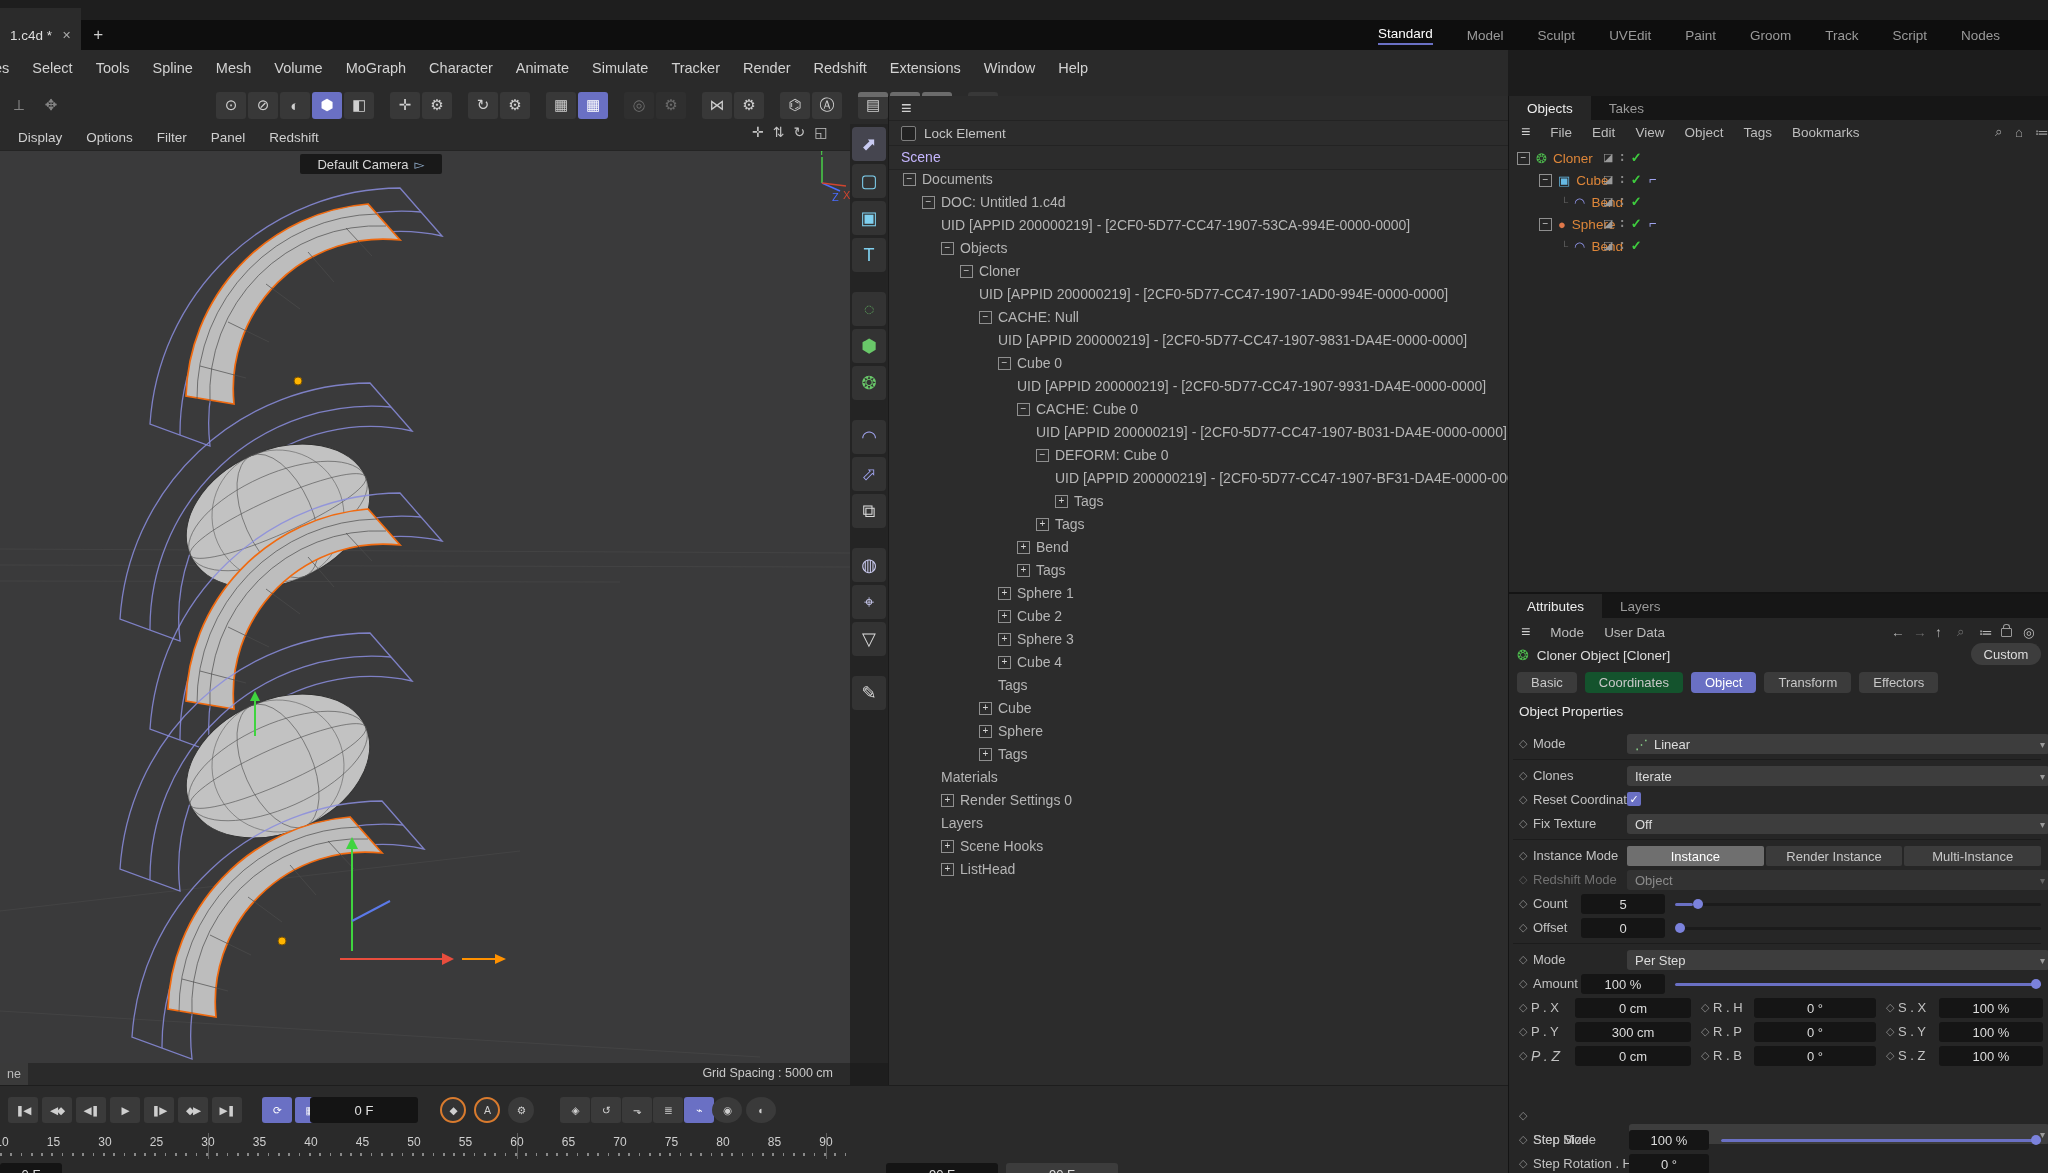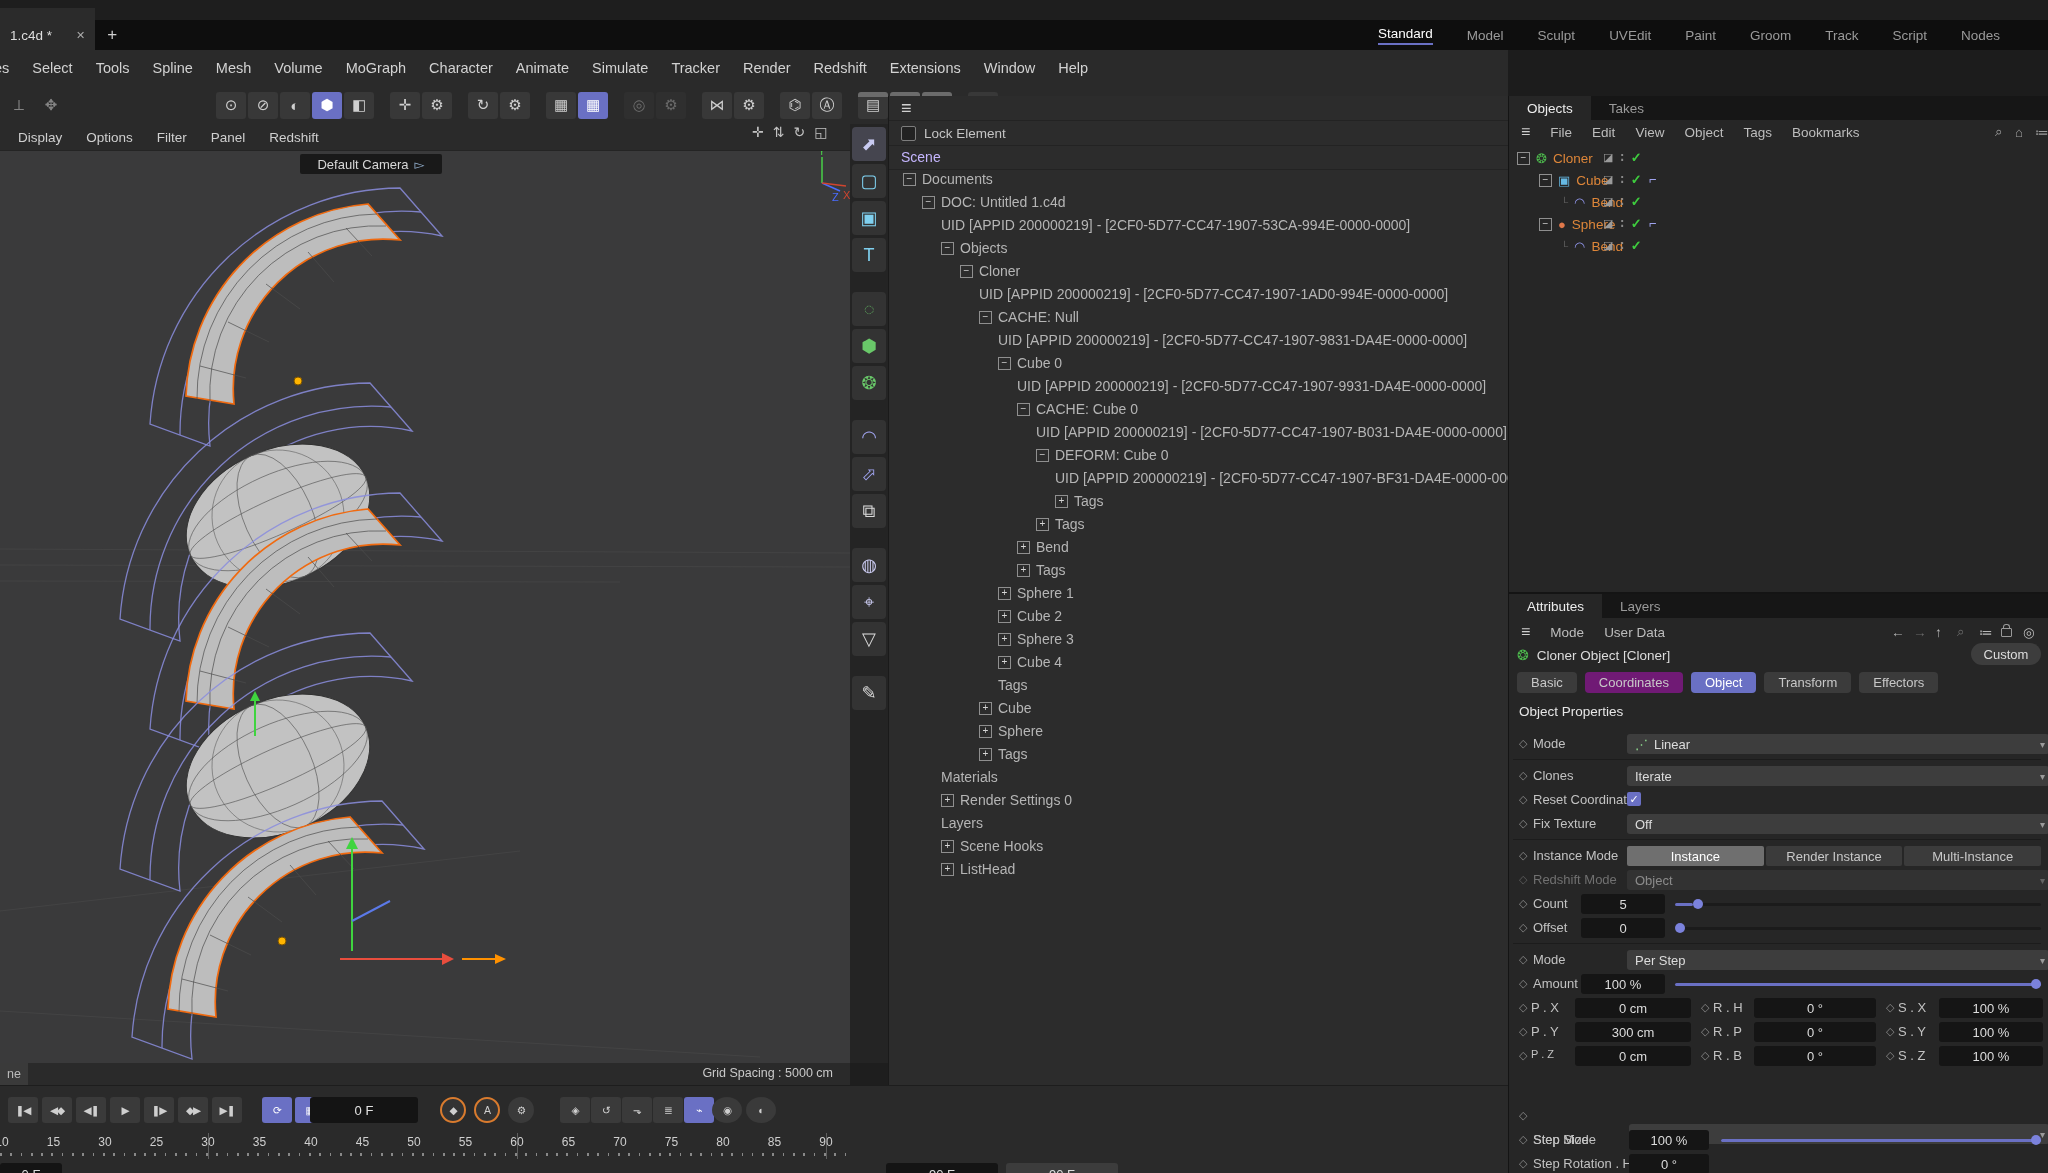--- a/index.html
+++ b/index.html
@@ -4,21 +4,21 @@
 <style>
   html,body{margin:0;padding:0;background:#111;}
   #app{position:relative;width:2048px;height:1173px;overflow:hidden;background:#1e1e1e;
        font-family:"Liberation Sans",sans-serif;color:#c8c8c8;-webkit-font-smoothing:antialiased;}
   .abs{position:absolute;}
   .row{display:flex;align-items:center;}
   
   #titlebar{left:0;top:0;width:2048px;height:20px;background:#161616;font-size:13px;color:#cfcfcf;}
   #winctl span{margin-left:26px;color:#bfbfbf;font-size:12px;}
   #doctabs{left:0;top:20px;width:2048px;height:30px;background:#0e0e0e;}
-  .doctab{height:30px;padding:12px 10px;display:flex;align-items:center;gap:24px;background:#2b2b2b;color:#dedede;font-size:13.5px;}
+  .doctab{height:30px;padding:12px 10px;display:flex;align-items:center;gap:10px;background:#2b2b2b;color:#dedede;font-size:13.5px;}
   .plus{color:#cfcfcf;font-size:17px;margin-left:12px;}
   #wstabs{right:48px;top:20px;height:30px;display:flex;gap:34px;align-items:center;font-size:13.5px;color:#9a9a9a;}
   .wstab.active{color:#fff;border-bottom:2px solid var(--accent);padding-bottom:2px;}
   
   #menubar{left:0;top:50px;width:1508px;height:36px;background:#2a2a2a;}
   #menubar .row{gap:23px;margin-left:-6px;font-size:14.5px;color:#d2d2d2;height:36px;padding-left:0;}
   #toolbar{left:0;top:86px;width:1508px;height:38px;background:#2a2a2a;}
   .tgroup{display:flex;gap:2px;margin-right:16px;}
   .tbtn{width:30px;height:27px;background:#383838;border-radius:3px;display:flex;align-items:center;justify-content:center;
         color:#cfcfcf;font-size:15px;}
@@ -525,21 +525,21 @@
       </div>
     <div class="orow" style="left:8px;top:548px;gap:8px">
       <span style="color:#4dbb4d;font-size:14px">❂</span>
       <span style="color:#dcdcdc;font-size:13.5px">Cloner Object [Cloner]</span>
     </div>
     <div class="abs" style="left:462px;top:547px;width:70px;height:22px;background:#3d3d3d;border-radius:11px;display:flex;align-items:center;justify-content:center;font-size:13px;color:#ddd">
         <span>Custom</span>
       </div>
     <div id="at-sectiontabs" style="position:absolute;left:8px;top:576px;display:flex;gap:8px">
         <div style="padding: 3px 14px; border-radius: 4px; font-size: 13px; background: rgb(59, 59, 59); color: rgb(200, 200, 200);">Basic</div>
-        <div style="padding: 3px 14px; border-radius: 4px; font-size: 13px; background: #701a75; color: rgb(200, 200, 200);">Coordinates</div>
+        <div style="padding: 3px 14px; border-radius: 4px; font-size: 13px; background: #14532d; color: rgb(200, 200, 200);">Coordinates</div>
         <div style="padding: 3px 14px; border-radius: 4px; font-size: 13px; background: rgb(106, 112, 196); color: rgb(255, 255, 255);">Object</div>
         <div style="padding: 3px 14px; border-radius: 4px; font-size: 13px; background: rgb(59, 59, 59); color: rgb(200, 200, 200);">Transform</div>
         <div style="padding: 3px 14px; border-radius: 4px; font-size: 13px; background: rgb(59, 59, 59); color: rgb(200, 200, 200);">Effectors</div>
       </div>
     <div style="position:absolute;left:10px;top:608px;font-size:13.5px;font-weight:normal;color:#e6e6e6">Object Properties</div>
     <div id="at-rows">
         <div style="position: absolute; left: 0px; top: 636px; width: 540px; height: 24px;">
           <span style="position: absolute; left: 10px; top: 5px; color: rgb(138, 138, 138); font-size: 11px;">◇</span>
           <span style="position: absolute; left: 24px; top: 4px; font-size: 13px; color: rgb(194, 194, 194);">Mode</span>
           <div class="drop" style="left: 118px; top: 2px; width: 414px; opacity: 1;">
@@ -644,21 +644,21 @@
           <div class="nfield" style="left: 66px; top: 2px; width: 116px;">300 cm</div>
           <span style="position: absolute; left: 192px; top: 5px; color: rgb(138, 138, 138); font-size: 11px;">◇</span>
           <span style="position: absolute; left: 204px; top: 4px; font-size: 13px; color: rgb(194, 194, 194);">R . P</span>
           <div class="nfield" style="left: 245px; top: 2px; width: 122px;">0 °</div>
           <span style="position: absolute; left: 377px; top: 5px; color: rgb(138, 138, 138); font-size: 11px;">◇</span>
           <span style="position: absolute; left: 389px; top: 4px; font-size: 13px; color: rgb(194, 194, 194);">S . Y</span>
           <div class="nfield" style="left: 430px; top: 2px; width: 104px;">100 %</div>
         </div>
         <div style="position: absolute; left: 0px; top: 948px; width: 540px; height: 24px;">
           <span style="position: absolute; left: 10px; top: 5px; color: rgb(138, 138, 138); font-size: 11px;">◇</span>
-          <span style="position: absolute; left: 22px; top: 4px; font-size: 11px; color: rgb(194, 194, 194);">P . Z</span>
+          <span style="position: absolute; left: 22px; top: 4px; font-size: 14px; color: rgb(194, 194, 194); font-style: italic;">P . Z</span>
           <div class="nfield" style="left: 66px; top: 2px; width: 116px;">0 cm</div>
           <span style="position: absolute; left: 192px; top: 5px; color: rgb(138, 138, 138); font-size: 11px;">◇</span>
           <span style="position: absolute; left: 204px; top: 4px; font-size: 13px; color: rgb(194, 194, 194);">R . B</span>
           <div class="nfield" style="left: 245px; top: 2px; width: 122px;">0 °</div>
           <span style="position: absolute; left: 377px; top: 5px; color: rgb(138, 138, 138); font-size: 11px;">◇</span>
           <span style="position: absolute; left: 389px; top: 4px; font-size: 13px; color: rgb(194, 194, 194);">S . Z</span>
           <div class="nfield" style="left: 430px; top: 2px; width: 104px;">100 %</div>
         </div>
         <div style="position: absolute; left: 0px; top: 1008px; width: 540px; height: 24px;">
           <span style="position: absolute; left: 10px; top: 5px; color: rgb(138, 138, 138); font-size: 11px;">◇</span>

